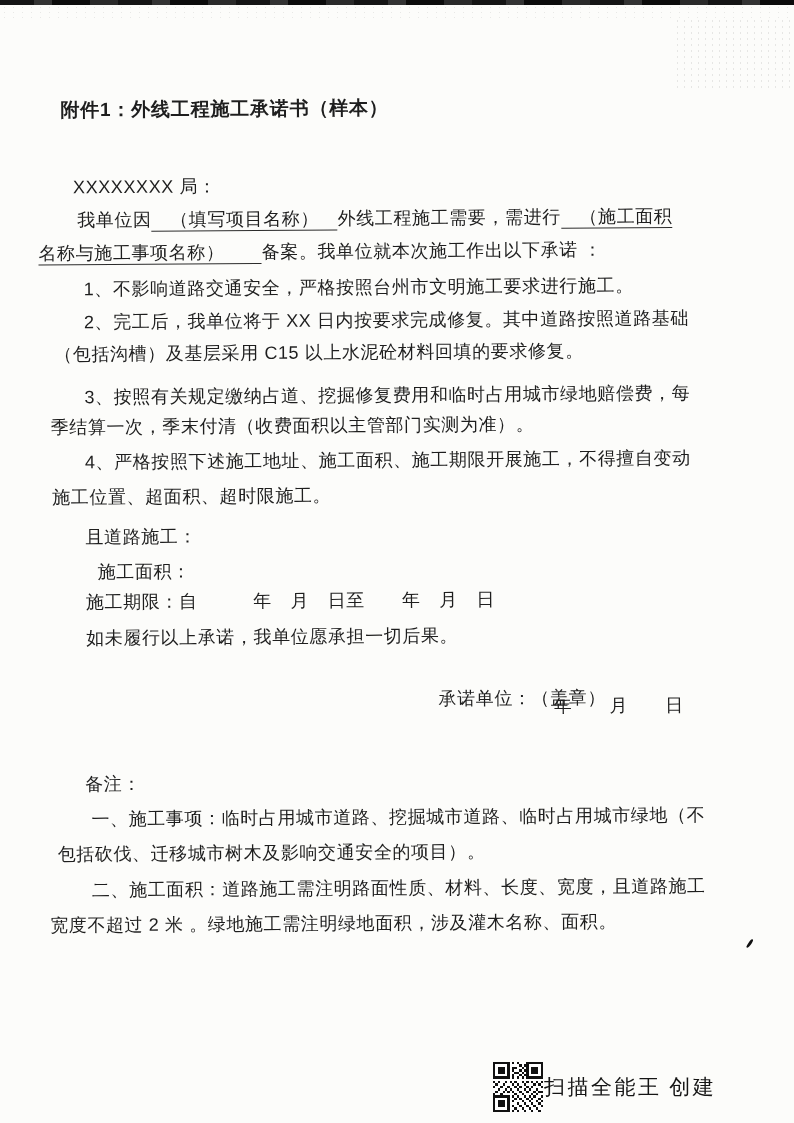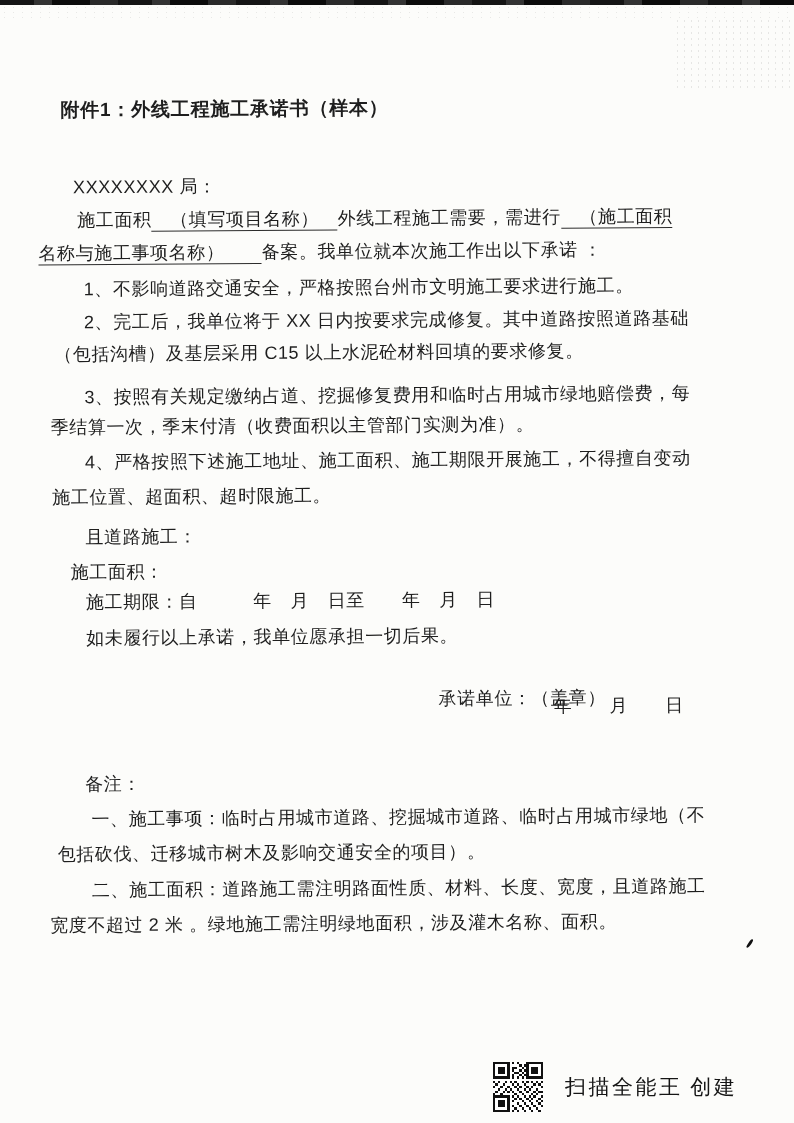--- a/index.html
+++ b/index.html
@@ -33,21 +33,21 @@
   .title-line{font-size:19px;font-weight:700;letter-spacing:.8px;}
   .u{border-bottom:1.6px solid #2b2b2b;padding-bottom:1px;}
   .pen-mark{
     position:absolute;left:744px;top:941px;width:8px;height:11px;
   }
   .pen-mark::before{
     content:"";position:absolute;left:2px;top:0;width:3px;height:10px;
     background:#111;border-radius:60% 40% 70% 30%;transform:rotate(32deg);
   }
   .footer-watermark{
-    position:absolute;left:493px;top:1061px;height:52px;display:flex;align-items:center;gap:22px;
+    position:absolute;left:493px;top:1061px;height:52px;display:flex;align-items:center;gap:1px;
   }
   .qr{width:50px;height:50px;display:block;}
   .wm-text{
     font-family:"Liberation Serif","DejaVu Serif",serif;
     font-size:21px;letter-spacing:2.5px;color:#151515;white-space:nowrap;
     font-weight:500;
   }
 </style>
 </head>
 <body>
@@ -58,40 +58,40 @@
   <div class="scan-noise"></div>
   <div class="scan-noise-corner"></div>
 
   <div class="sheet">
 
     <div class="line title-line" style="top:97px;left:64px">附件1：外线工程施工承诺书（样本）</div>
 
     <div class="line" style="top:174px;left:76px">XXXXXXXX 局：</div>
 
     <div class="line" style="top:207px;left:80px">
-      <span>施工面积</span><span class="u">　（填写项目名称）　</span><span>外线工程施工需要，需进行</span><span class="u">　（施工面积</span>
+      <span>我单位因</span><span class="u">　（填写项目名称）　</span><span>外线工程施工需要，需进行</span><span class="u">　（施工面积</span>
     </div>
 
     <div class="line" style="top:240px;left:41px">
       <span class="u">名称与施工事项名称）　　</span><span>备案。我单位就本次施工作出以下承诺 ：</span>
     </div>
 
     <div class="line" style="top:276px;left:86px">1、不影响道路交通安全，严格按照台州市文明施工要求进行施工。</div>
 
     <div class="line" style="top:309px;left:86px">2、完工后，我单位将于 XX 日内按要求完成修复。其中道路按照道路基础</div>
     <div class="line" style="top:341px;left:56px">（包括沟槽）及基层采用 C15 以上水泥砼材料回填的要求修复。</div>
 
     <div class="line" style="top:384px;left:86px">3、按照有关规定缴纳占道、挖掘修复费用和临时占用城市绿地赔偿费，每</div>
     <div class="line" style="top:414px;left:52px">季结算一次，季末付清（收费面积以主管部门实测为准）。</div>
 
     <div class="line" style="top:449px;left:86px">4、严格按照下述施工地址、施工面积、施工期限开展施工，不得擅自变动</div>
     <div class="line" style="top:484px;left:53px">施工位置、超面积、超时限施工。</div>
 
     <div class="line" style="top:524px;left:86px">且道路施工：</div>
-    <div class="line" style="top:559px;left:71px">施工面积：</div>
+    <div class="line" style="top:559px;left:98px">施工面积：</div>
     <div class="line" style="top:589px;left:86px">施工期限：自　　　年　月　日至　　年　月　日</div>
 
     <div class="line" style="top:625px;left:86px">如未履行以上承诺，我单位愿承担一切后果。</div>
 
     <div class="line" style="top:688px;left:438px">承诺单位：（盖章）</div>
     <div class="line" style="top:696px;left:553px">年　　月　　日</div>
 
     <div class="line" style="top:771px;left:84px">备注：</div>
 
     <div class="line" style="top:806px;left:90px">一、施工事项：临时占用城市道路、挖掘城市道路、临时占用城市绿地（不</div>

